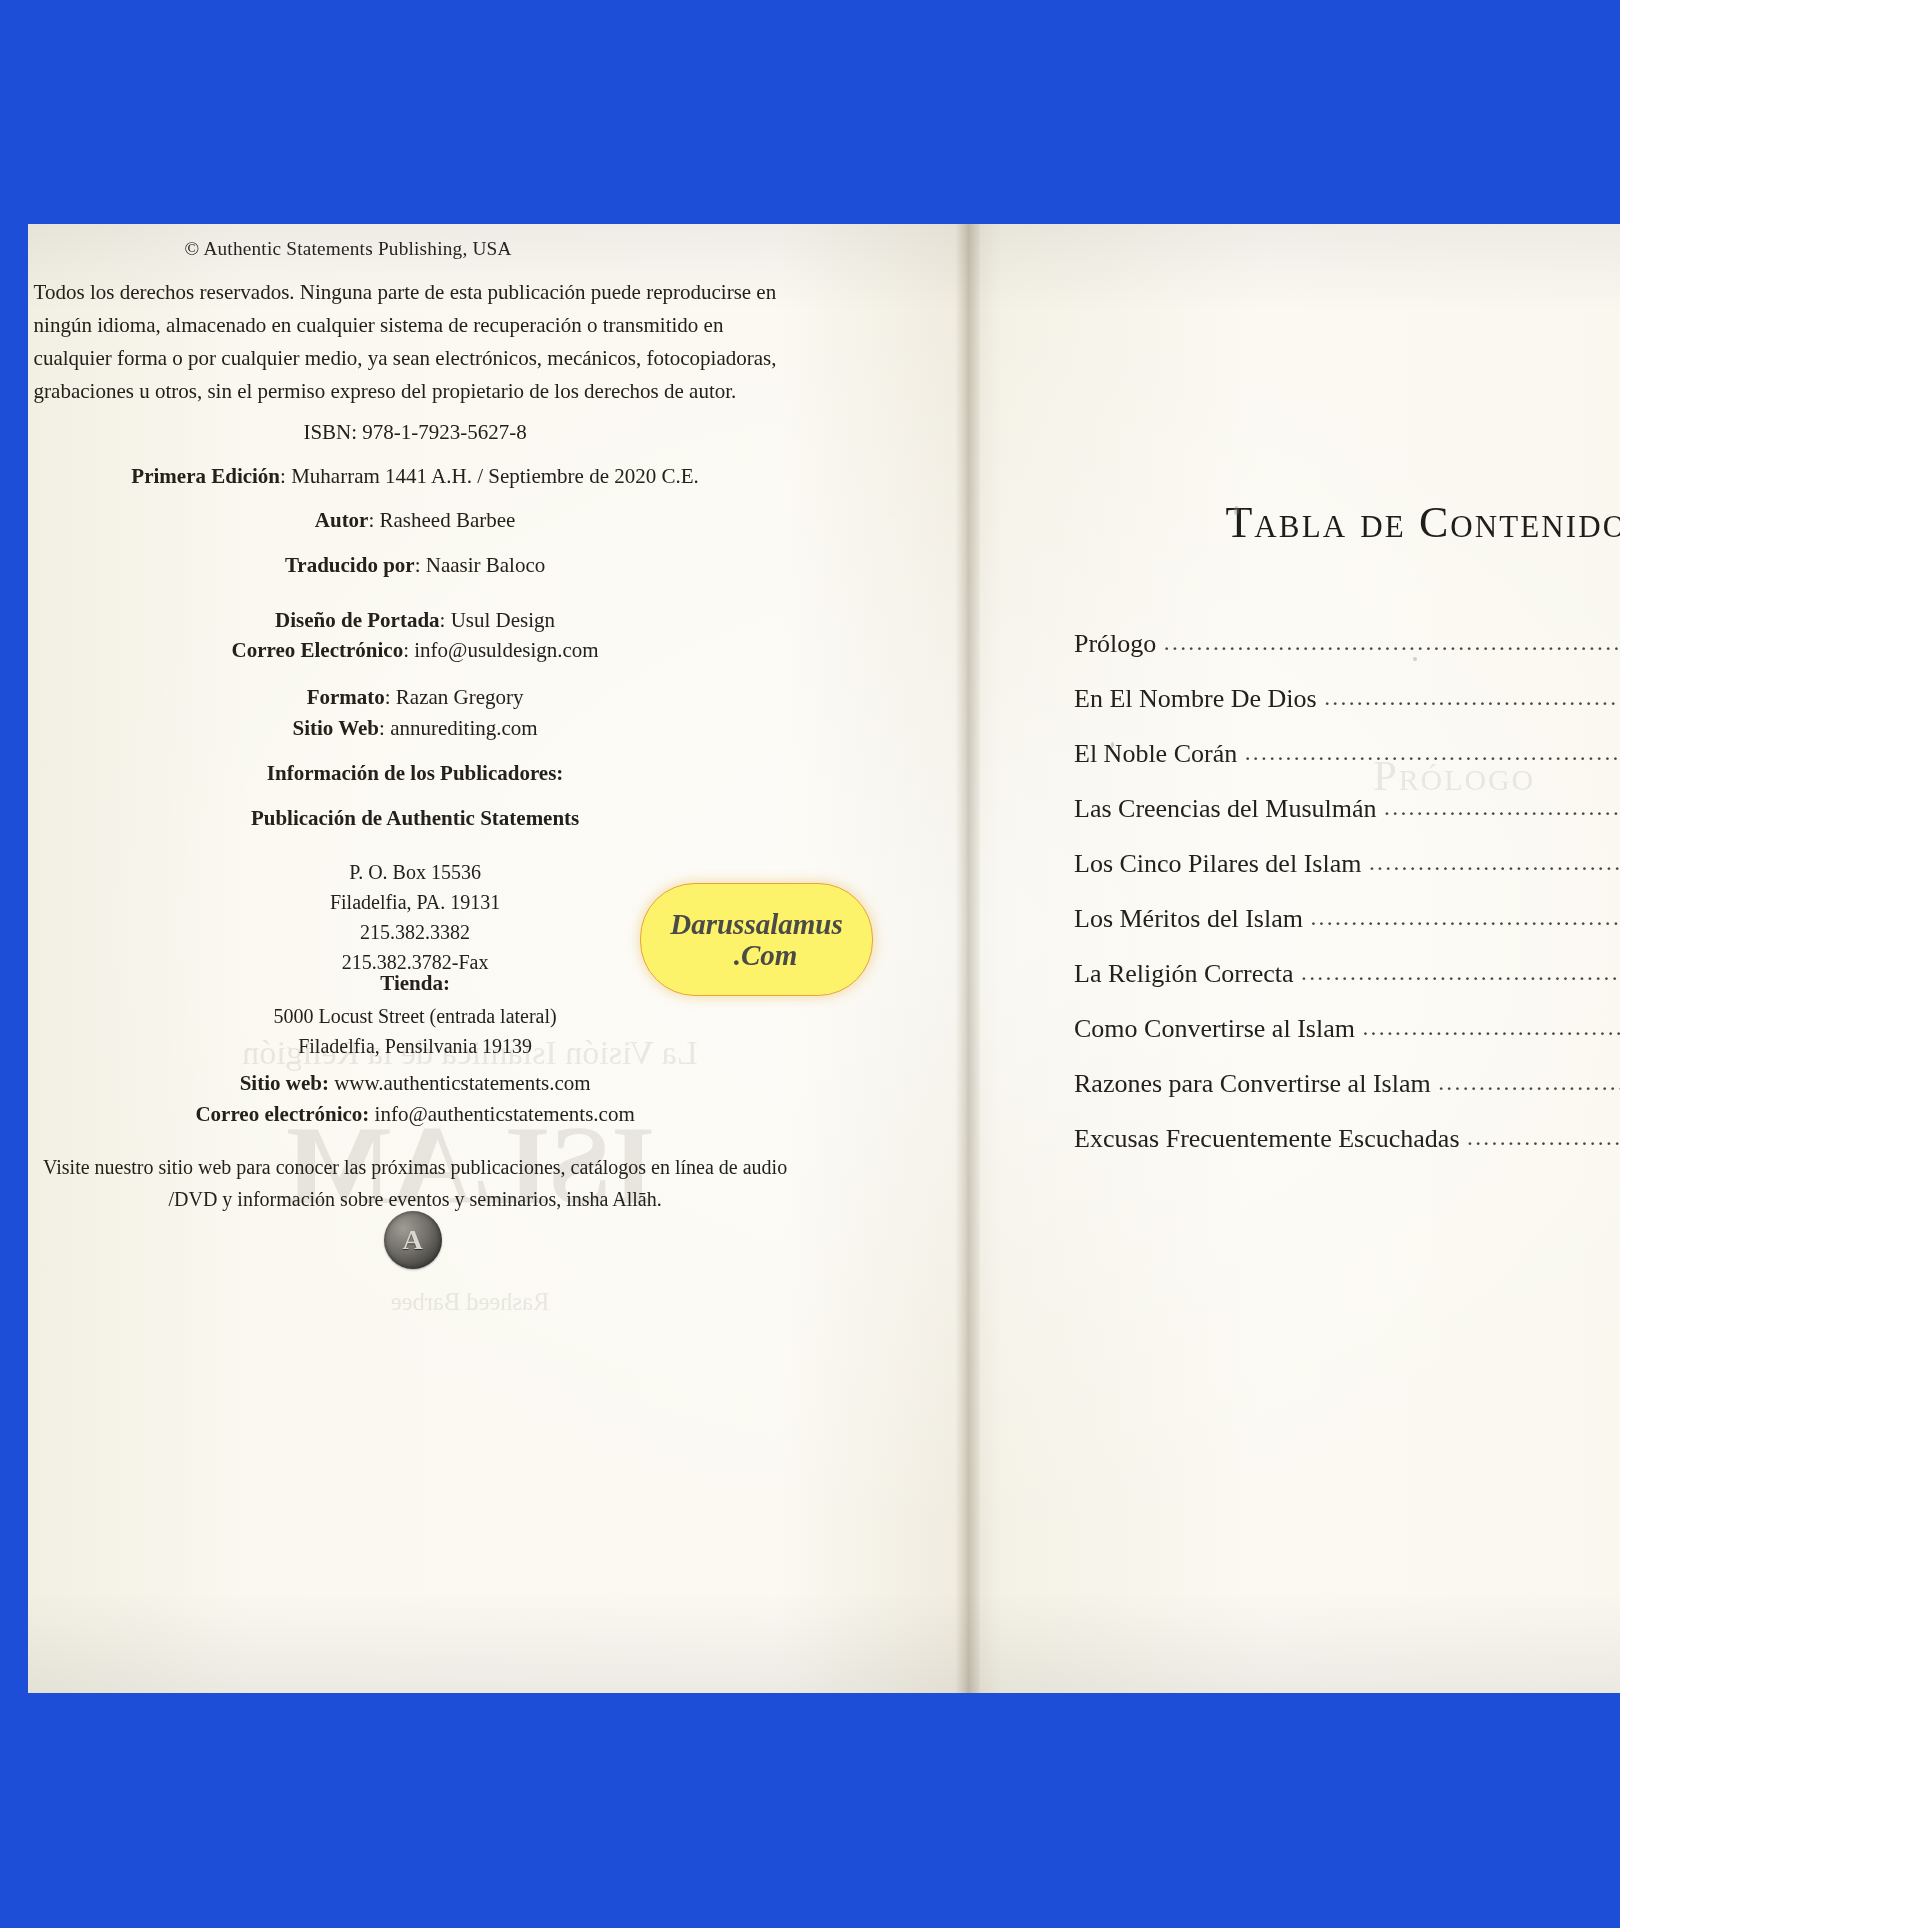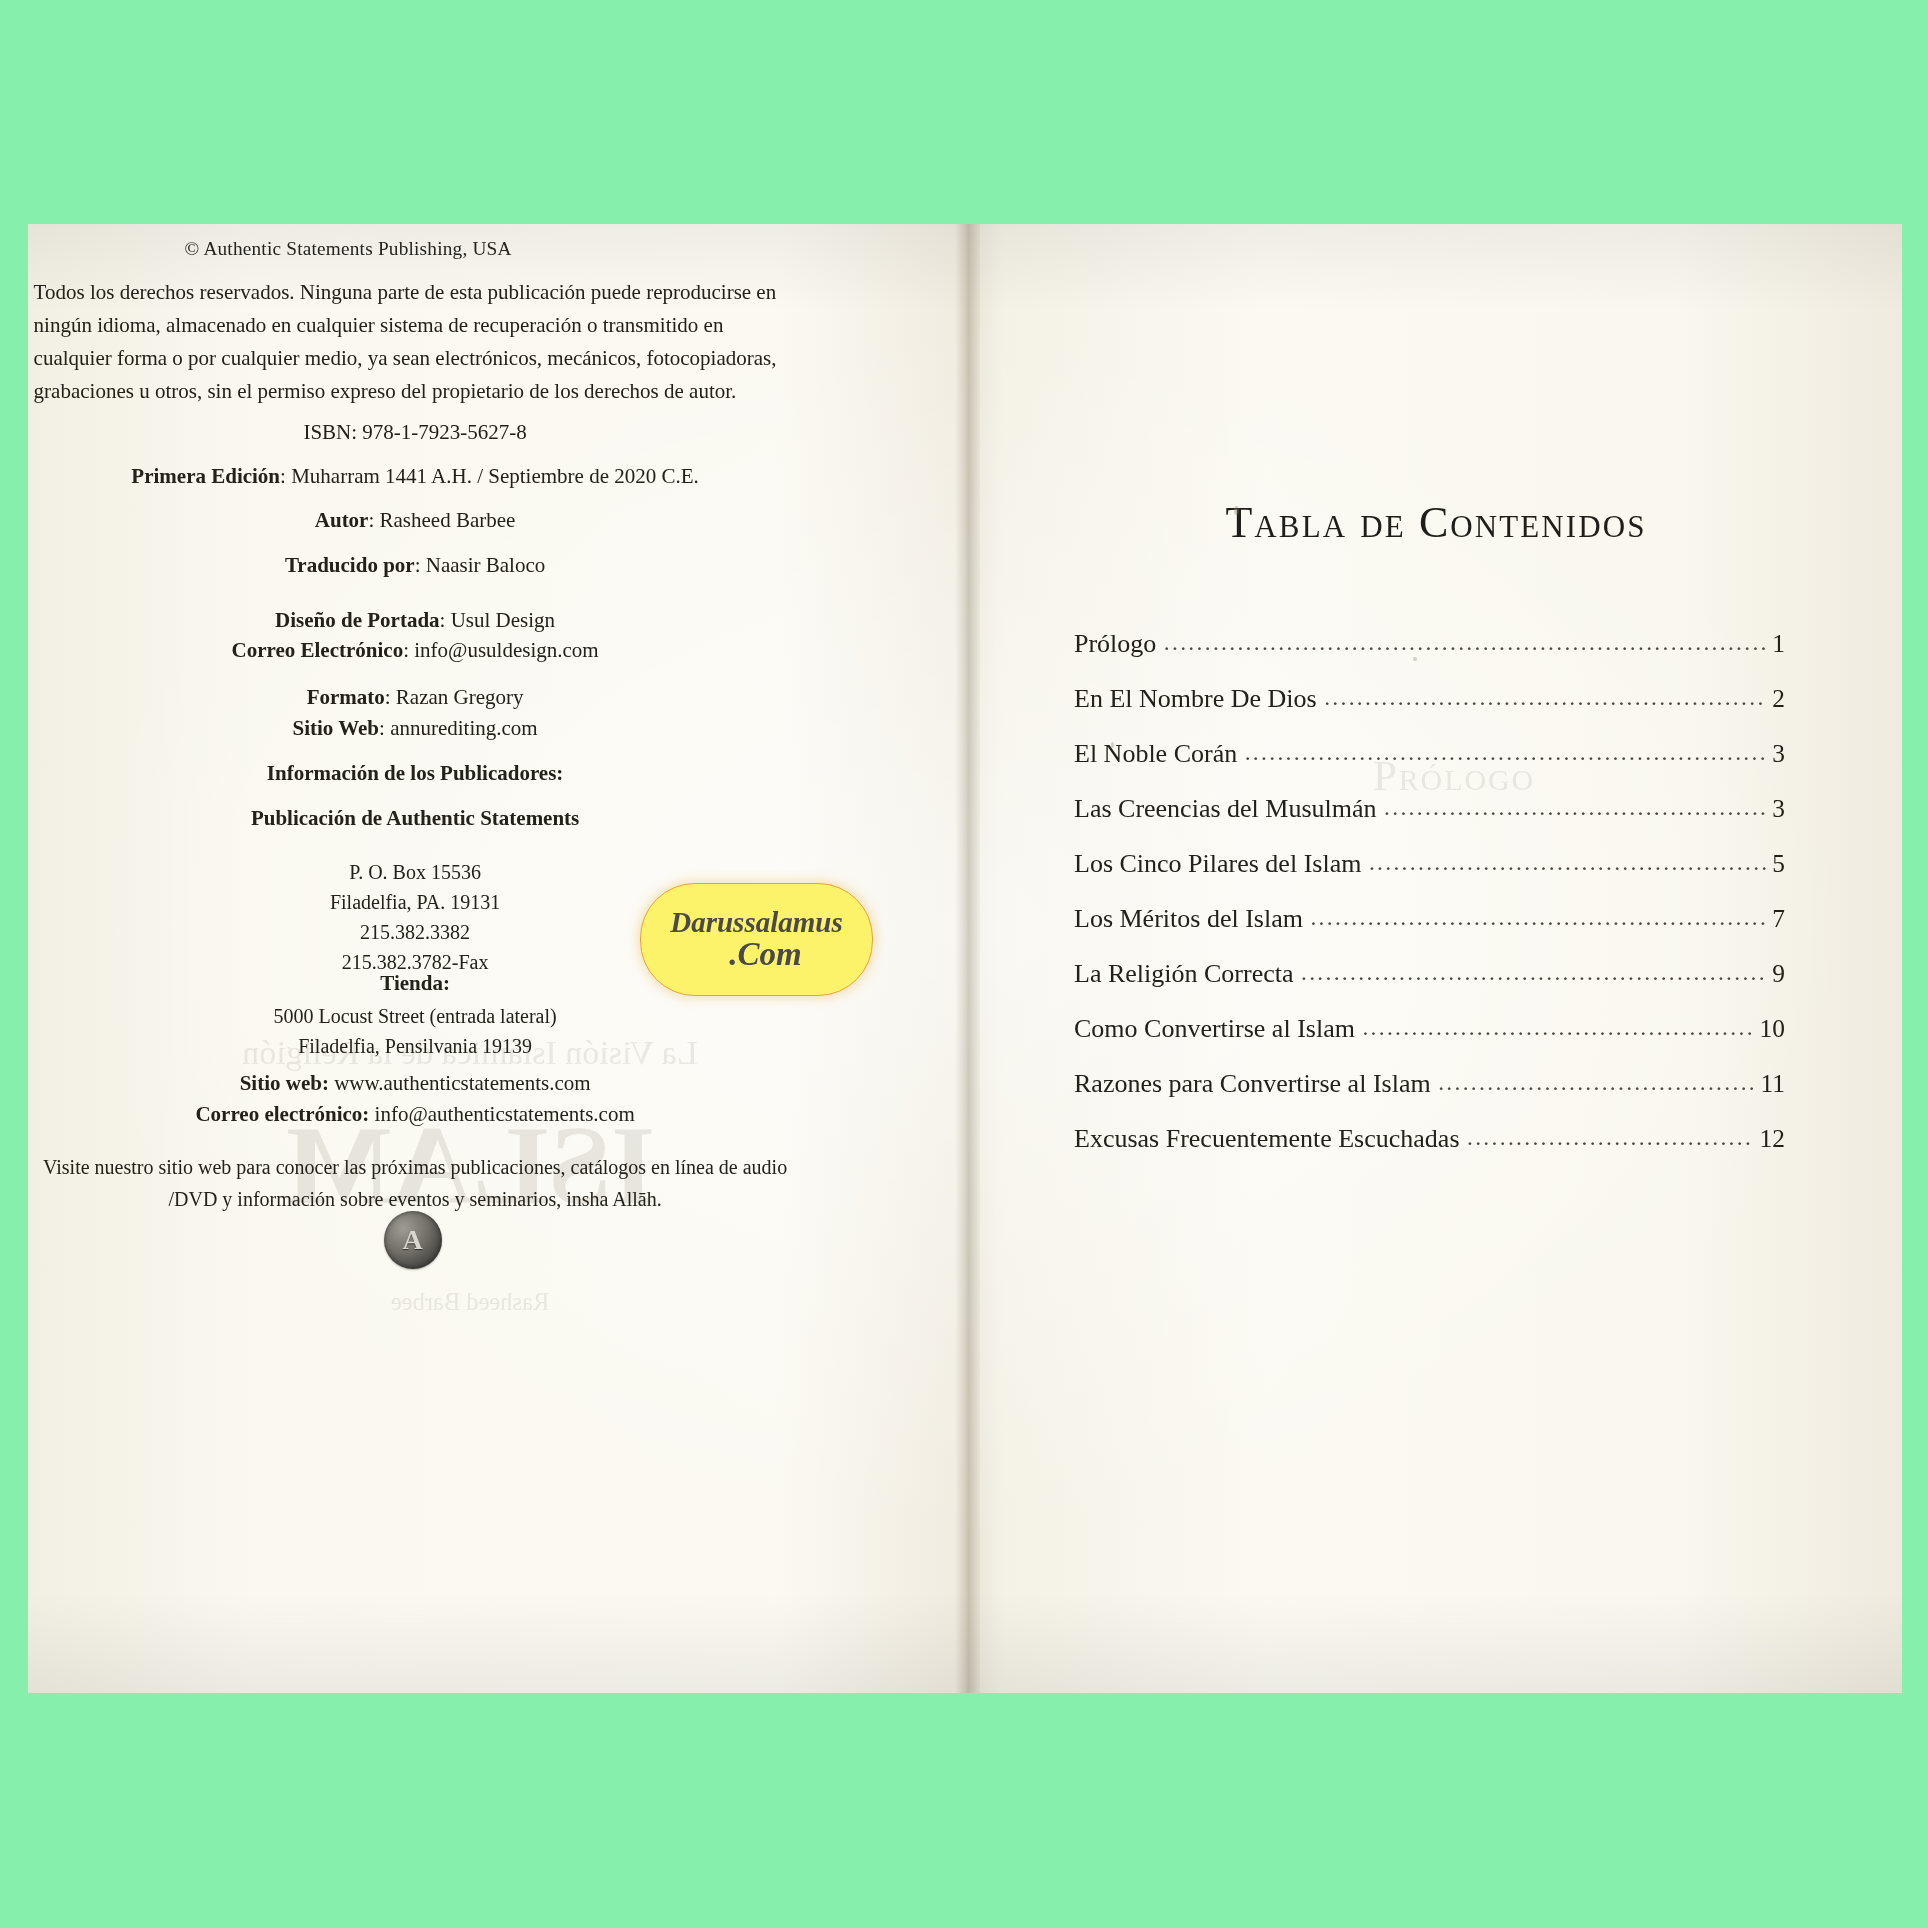--- a/index.html
+++ b/index.html
@@ -5,23 +5,23 @@
   html, body {
     margin: 0;
     padding: 0;
     width: 1928px;
     height: 1928px;
     background: #ffffff;
     font-family: "Liberation Serif", serif;
   }
   #page {
     position: relative;
-    width: 1928px;
+    width: 1620px;
     height: 1928px;
-    background: #86efac;
+    background: #1d4ed8;
     overflow: hidden;
   }
   
   .spread {
     position: absolute;
     left: 28px;
     top: 224px;
     width: 1874px;
     height: 1469px;
     background: #f7f5ec;
@@ -228,21 +228,21 @@
     font-style: italic;
     font-weight: bold;
     font-size: 29px;
     color: #4a4a48;
     line-height: 1.05;
   }
   .watermark .wm-l2 {
     font-family: "Liberation Serif", serif;
     font-style: italic;
     font-weight: bold;
-    font-size: 33px;
+    font-size: 29px;
     color: #4a4a48;
     line-height: 1.05;
     align-self: center;
     margin-left: 18px;
   }
   .speck {
     position: absolute;
     background: rgba(140,130,105,0.35);
     border-radius: 50%;
     pointer-events: none;

